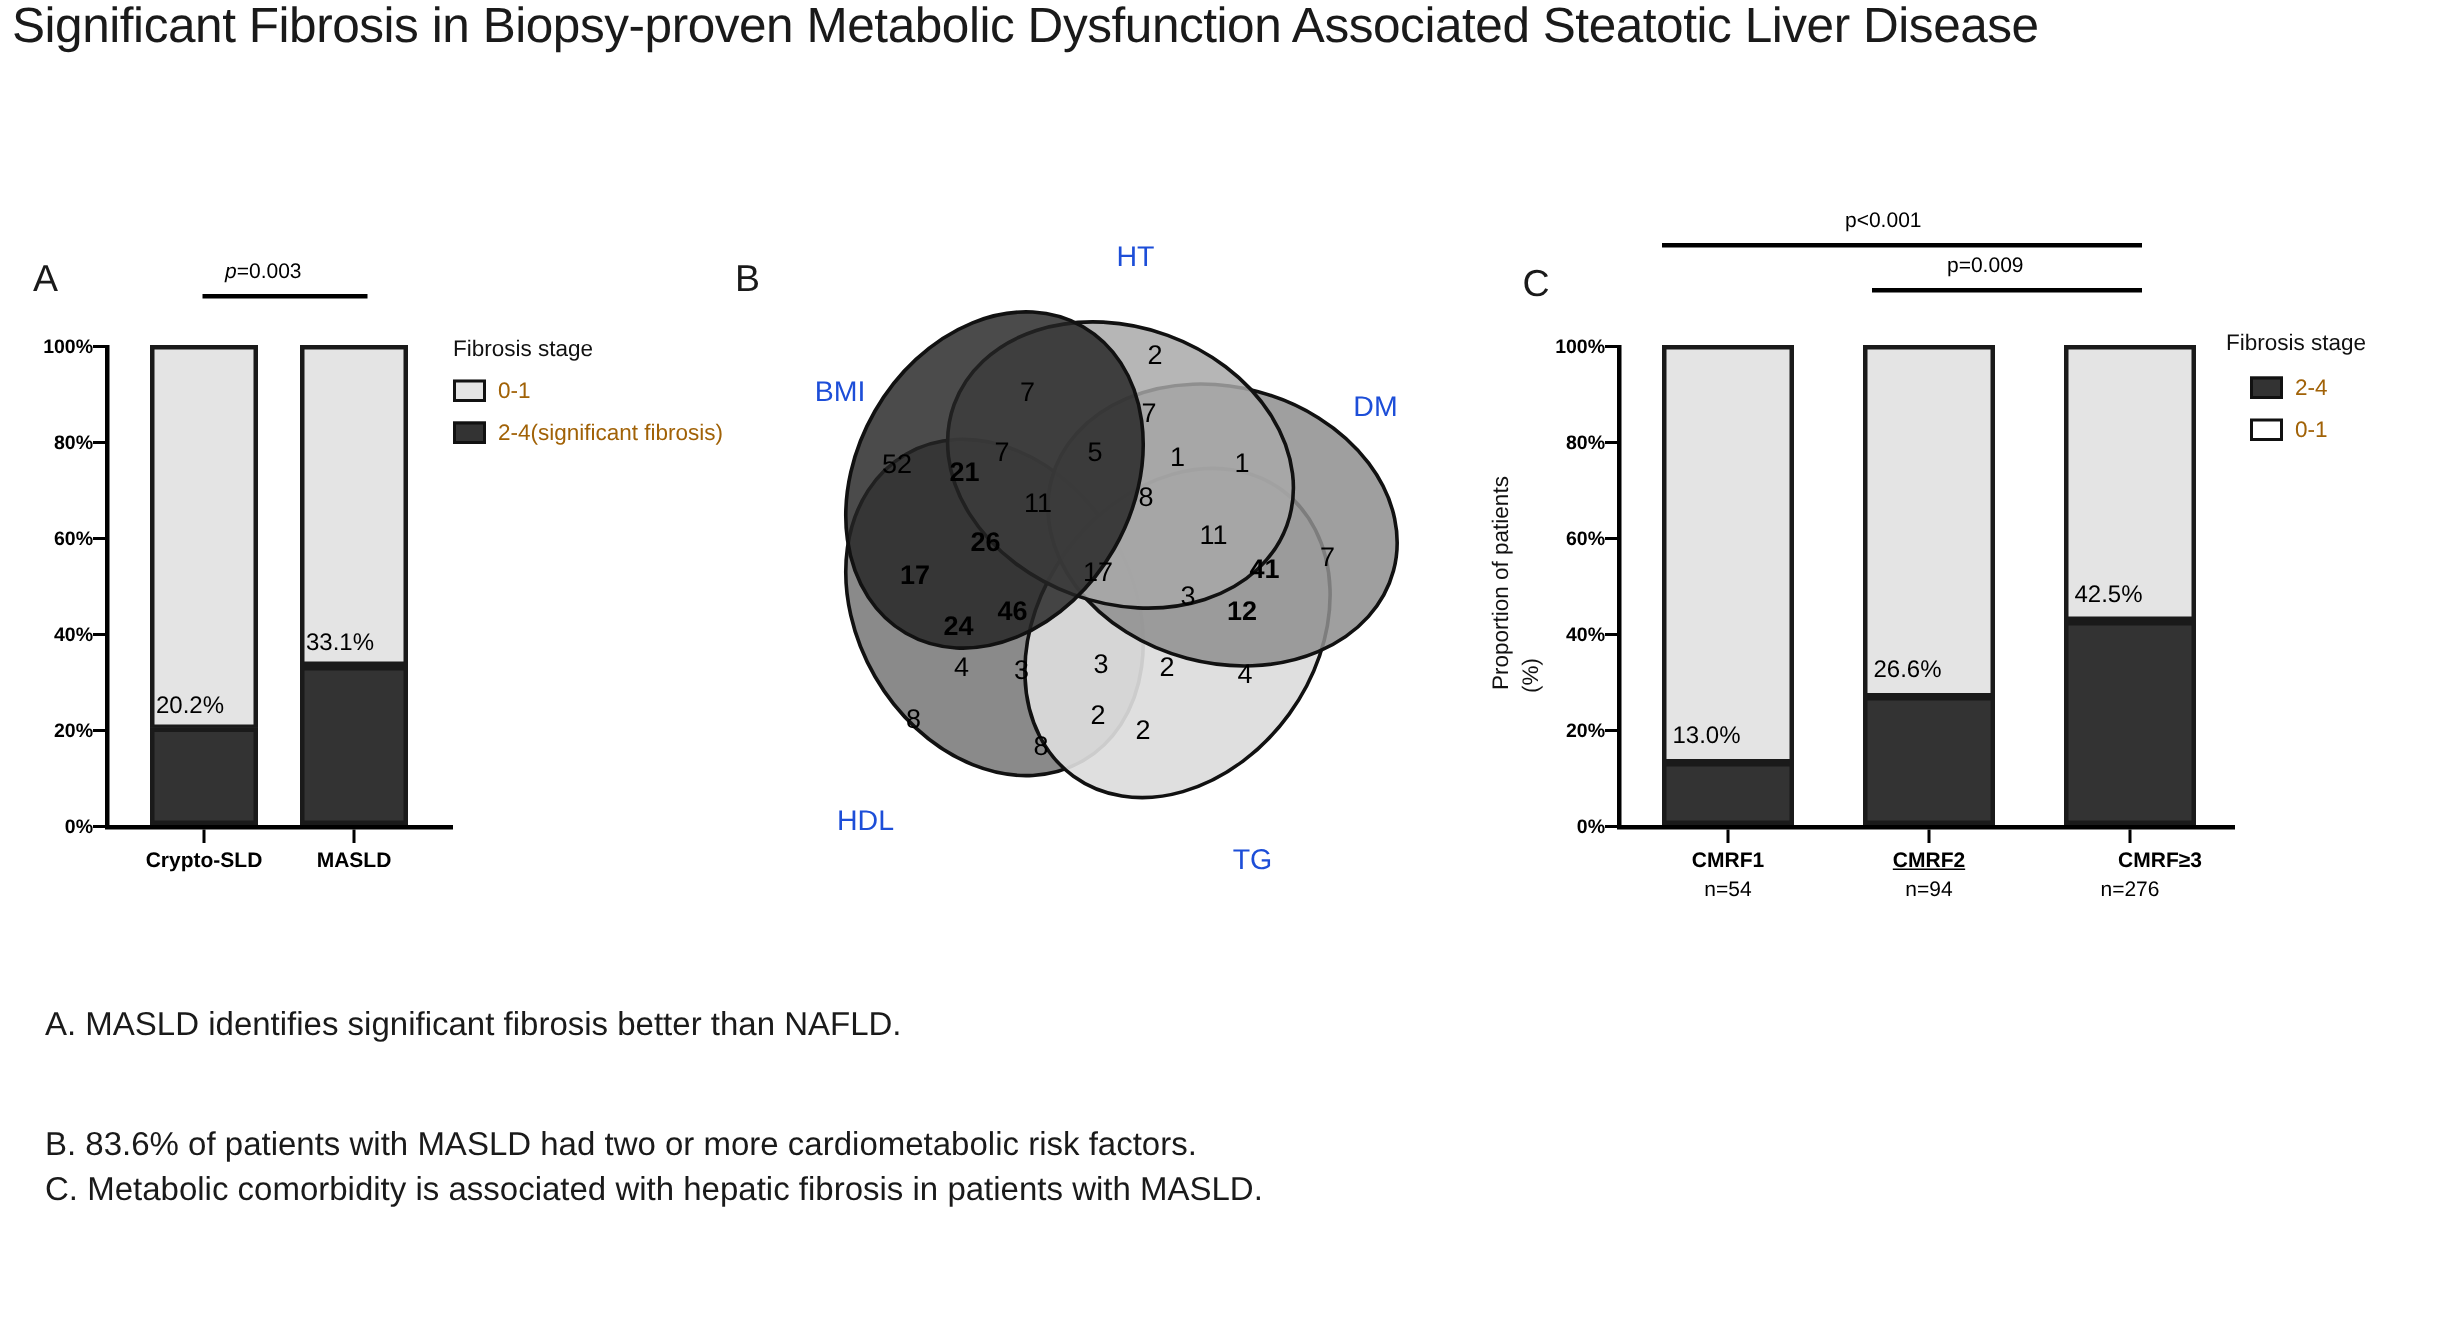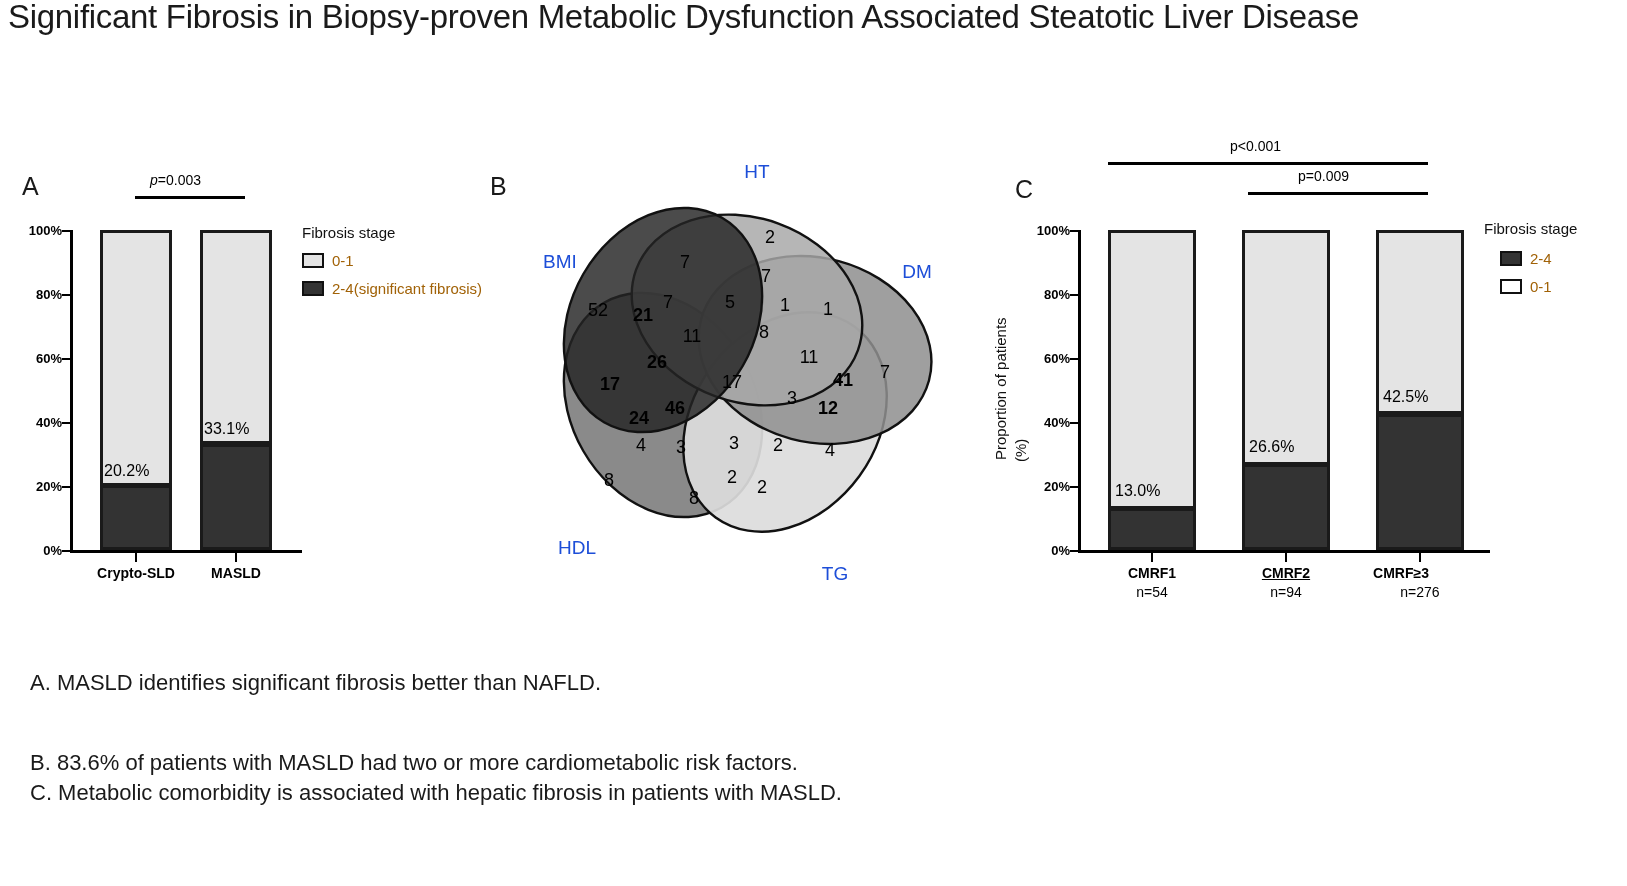--- a/index.html
+++ b/index.html
@@ -247,21 +247,21 @@
   <div class="abs tick-mark" style="left:191px;top:423px;width:2px;height:9px;"></div>
   <div class="abs tick-mark" style="left:325px;top:423px;width:2px;height:9px;"></div>
   <div class="abs tick-mark" style="left:459px;top:423px;width:2px;height:9px;"></div>
 
   <div class="abs xtick-label" style="left:132px;top:435px;width:120px;">CMRF1</div>
   <div class="abs xtick-sub" style="left:132px;top:454px;width:120px;">n=54</div>
 
   <div class="abs xtick-label" style="left:266px;top:435px;width:120px;text-decoration:underline;">CMRF2</div>
   <div class="abs xtick-sub" style="left:266px;top:454px;width:120px;">n=94</div>
 
-  <div class="abs xtick-label" style="left:381px;top:435px;width:120px;">CMRF≥3</div>
+  <div class="abs xtick-label" style="left:420px;top:435px;width:120px;">CMRF≥3</div>
   <div class="abs xtick-sub" style="left:400px;top:454px;width:120px;">n=276</div>
 
   <div class="abs legend-title" style="left:524px;top:90px;">Fibrosis stage</div>
   <div class="abs legend-row" style="left:540px;top:120px;">
     <span class="legend-swatch seg-dark"></span>
     <span class="legend-label">2-4</span>
   </div>
   <div class="abs legend-row" style="left:540px;top:148px;">
     <span class="legend-swatch" style="background:#ffffff;"></span>
     <span class="legend-label">0-1</span>

